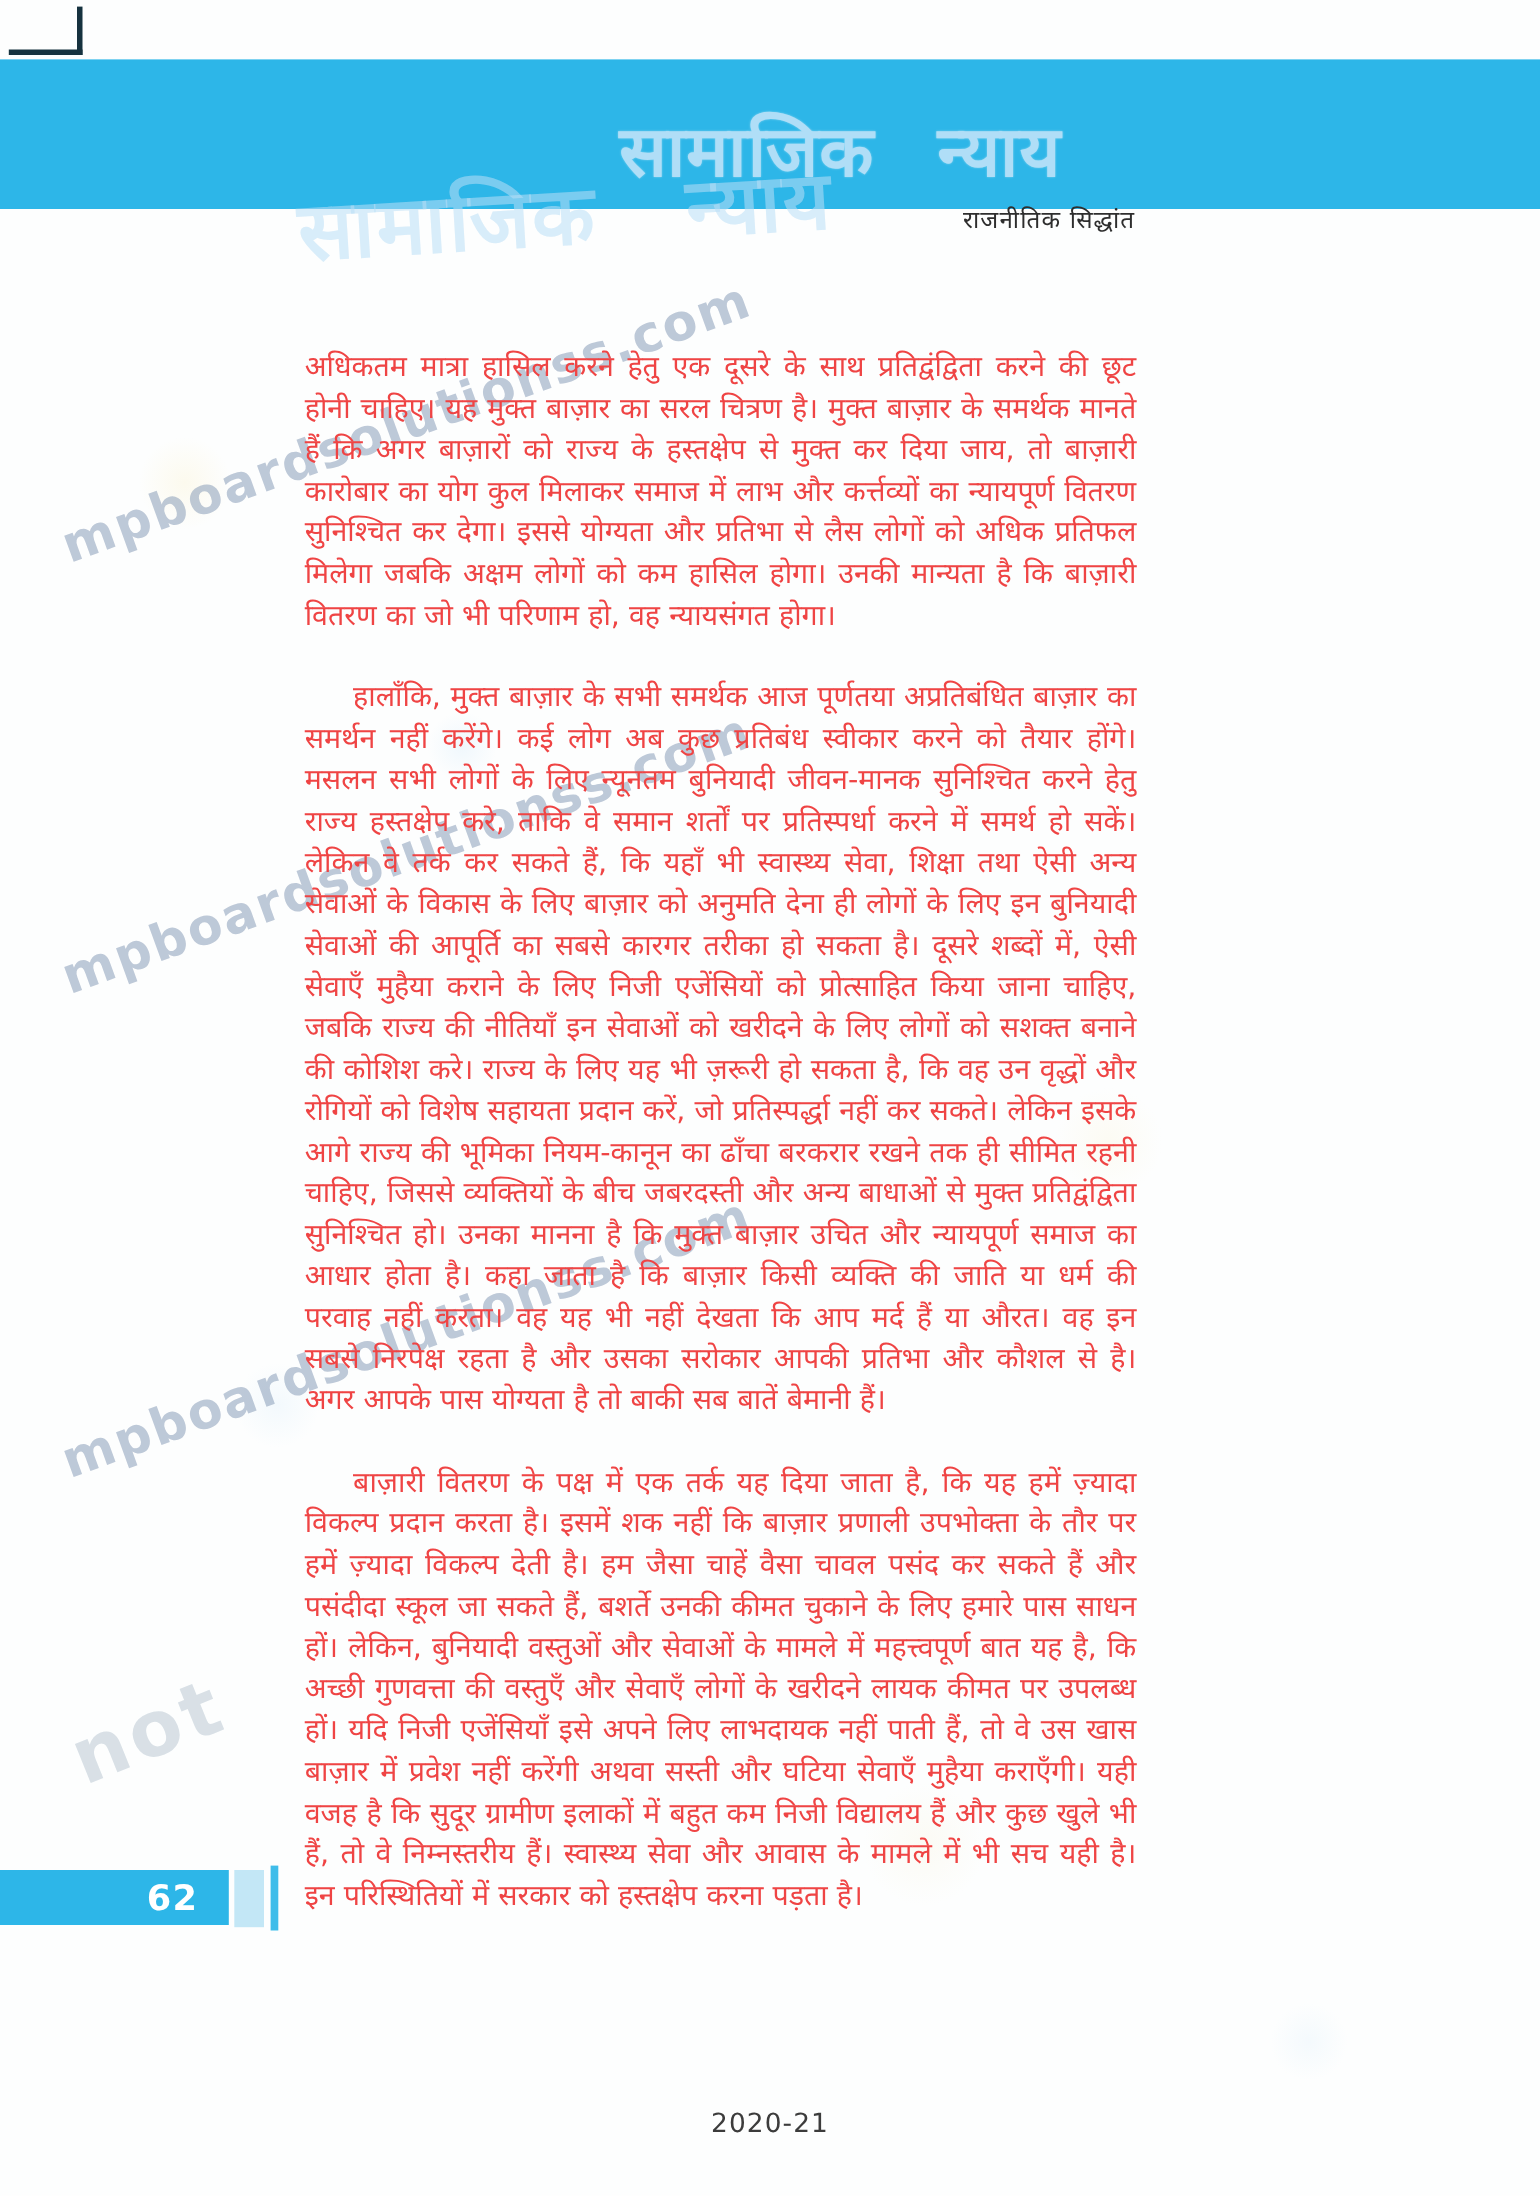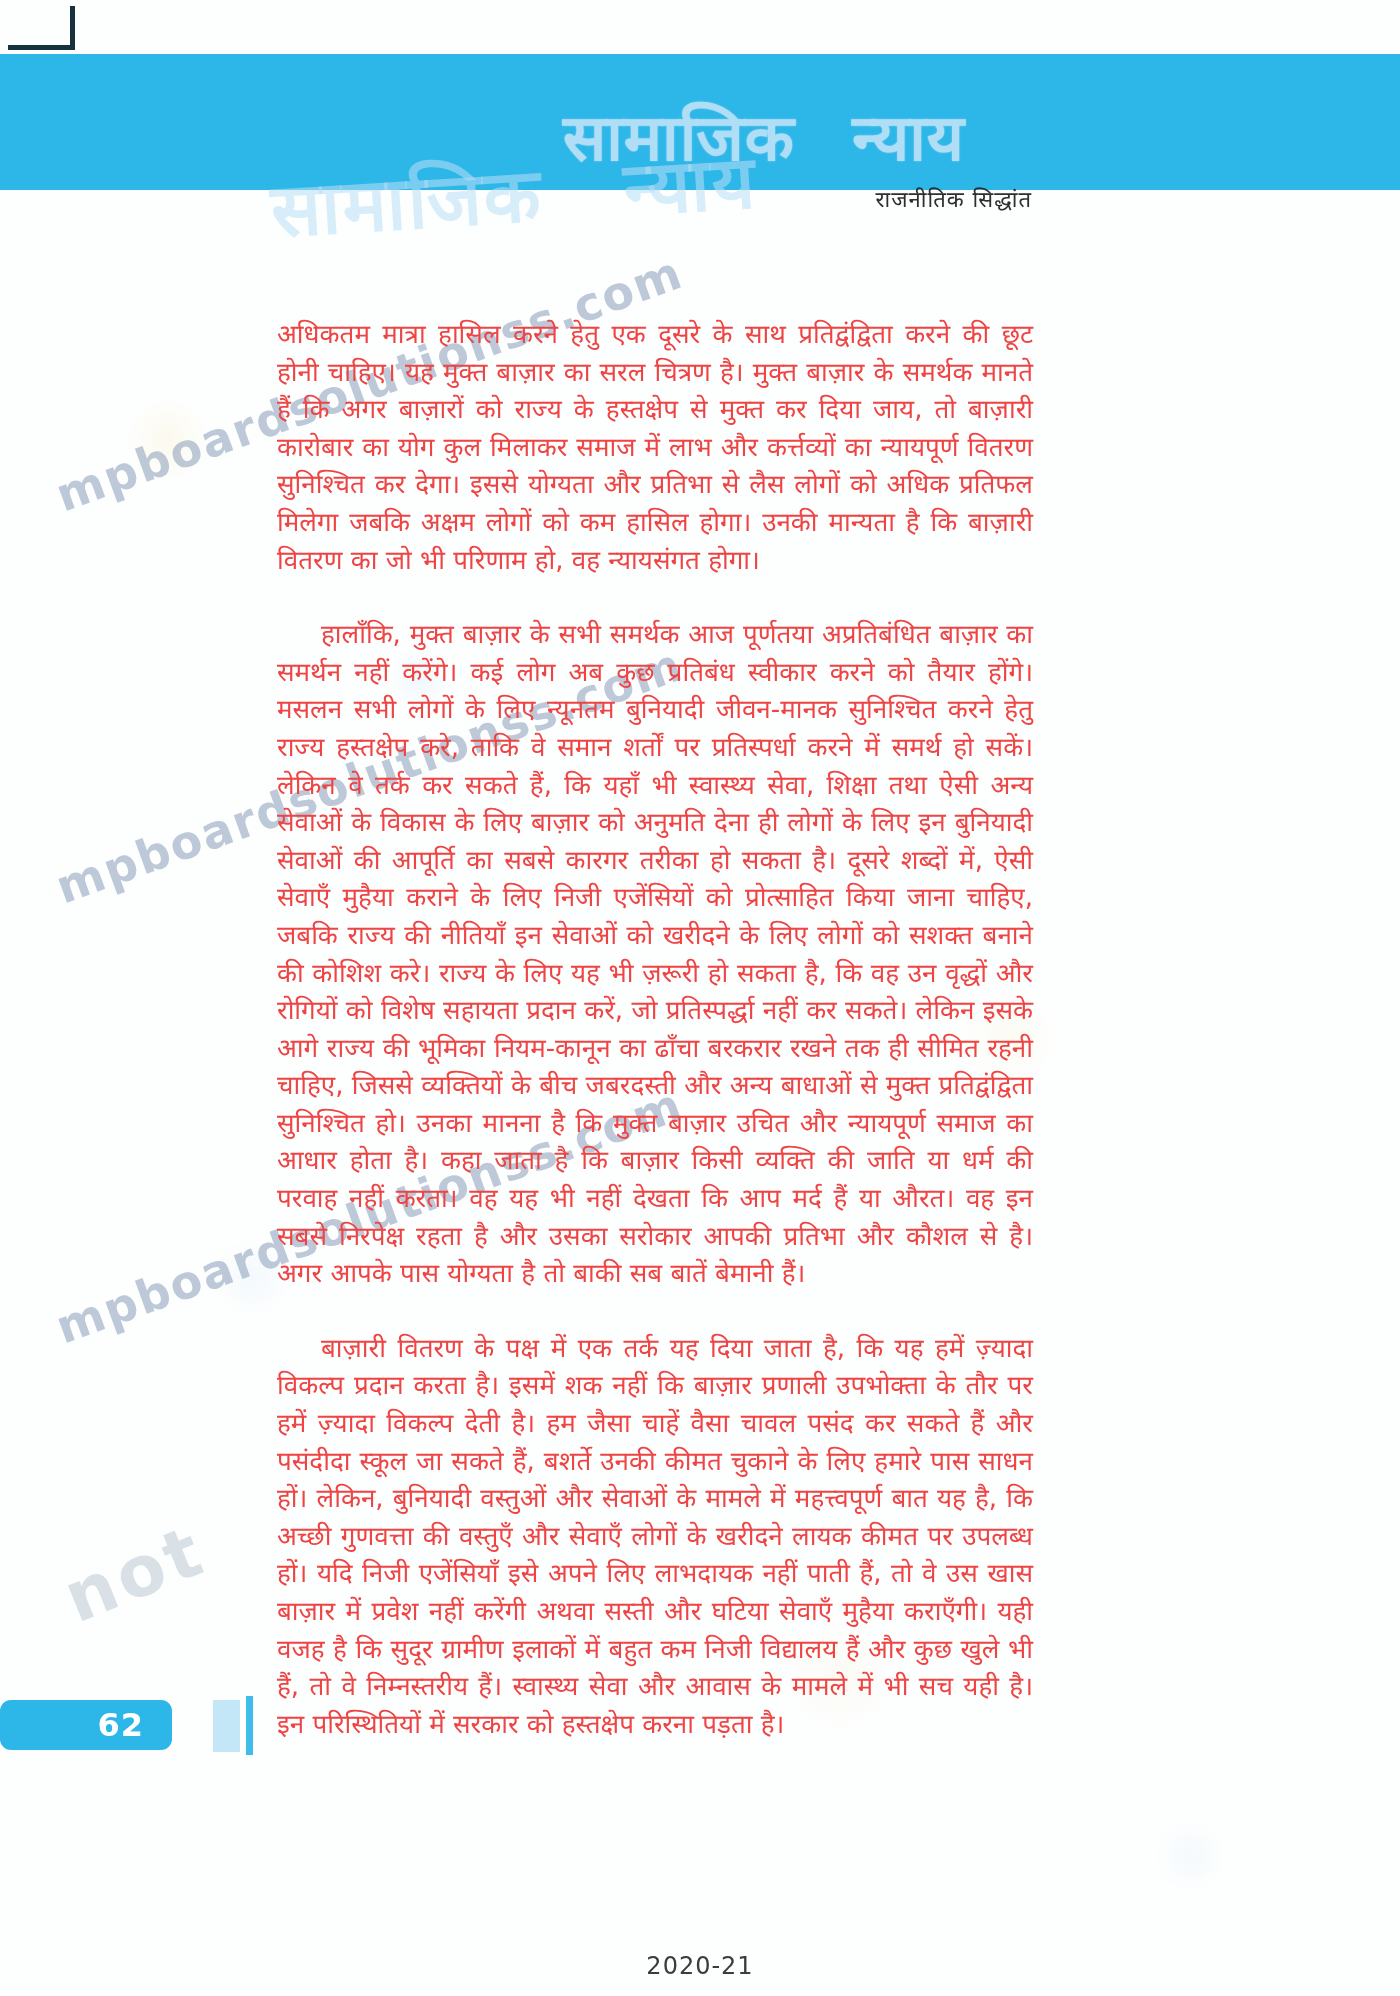--- a/index.html
+++ b/index.html
@@ -66,39 +66,39 @@
     transform:rotate(-22deg);transform-origin:0 50%;
   }
   .body-text{
     position:absolute;left:277px;top:316px;width:756px;z-index:4;
     font-size:26px;line-height:37.6px;color:#ef4444;
     text-align:justify;
   }
   .body-text p{margin:0 0 37px 0;}
   .body-text p.indent{text-indent:44px;margin-top:26px;}
   .pageno-bar{
-    position:absolute;left:0;top:1700px;width:172px;height:50px;
+    position:absolute;left:0;top:1700px;width:208px;height:50px;
     background:#2db6e8;z-index:4;
     display:flex;align-items:center;justify-content:flex-end;
-    padding-right:28px;box-sizing:border-box;border-radius:11px;
+    padding-right:28px;box-sizing:border-box;
   }
   .pageno-bar span{
     color:#ffffff;font-size:32px;font-weight:bold;letter-spacing:1px;
   }
   .pageno-square{
     position:absolute;left:213px;top:1700px;width:27px;height:52px;
     background:#c3e7f6;z-index:4;
   }
   .pageno-stripe{
     position:absolute;left:246px;top:1696px;width:7px;height:59px;
     background:#3fbdea;z-index:4;
   }
   .footer-year{
     position:absolute;left:0;top:1916px;width:1400px;z-index:4;
-    text-align:center;font-size:24px;color:#3c3c3c;letter-spacing:1px;margin-top:36px;
+    text-align:center;font-size:24px;color:#3c3c3c;letter-spacing:1px;
   }
 </style>
 </head>
 <body>
 
 <div class="page">
 
   <div class="paper-noise"></div>
 
   <div class="corner-mark-v"></div>

